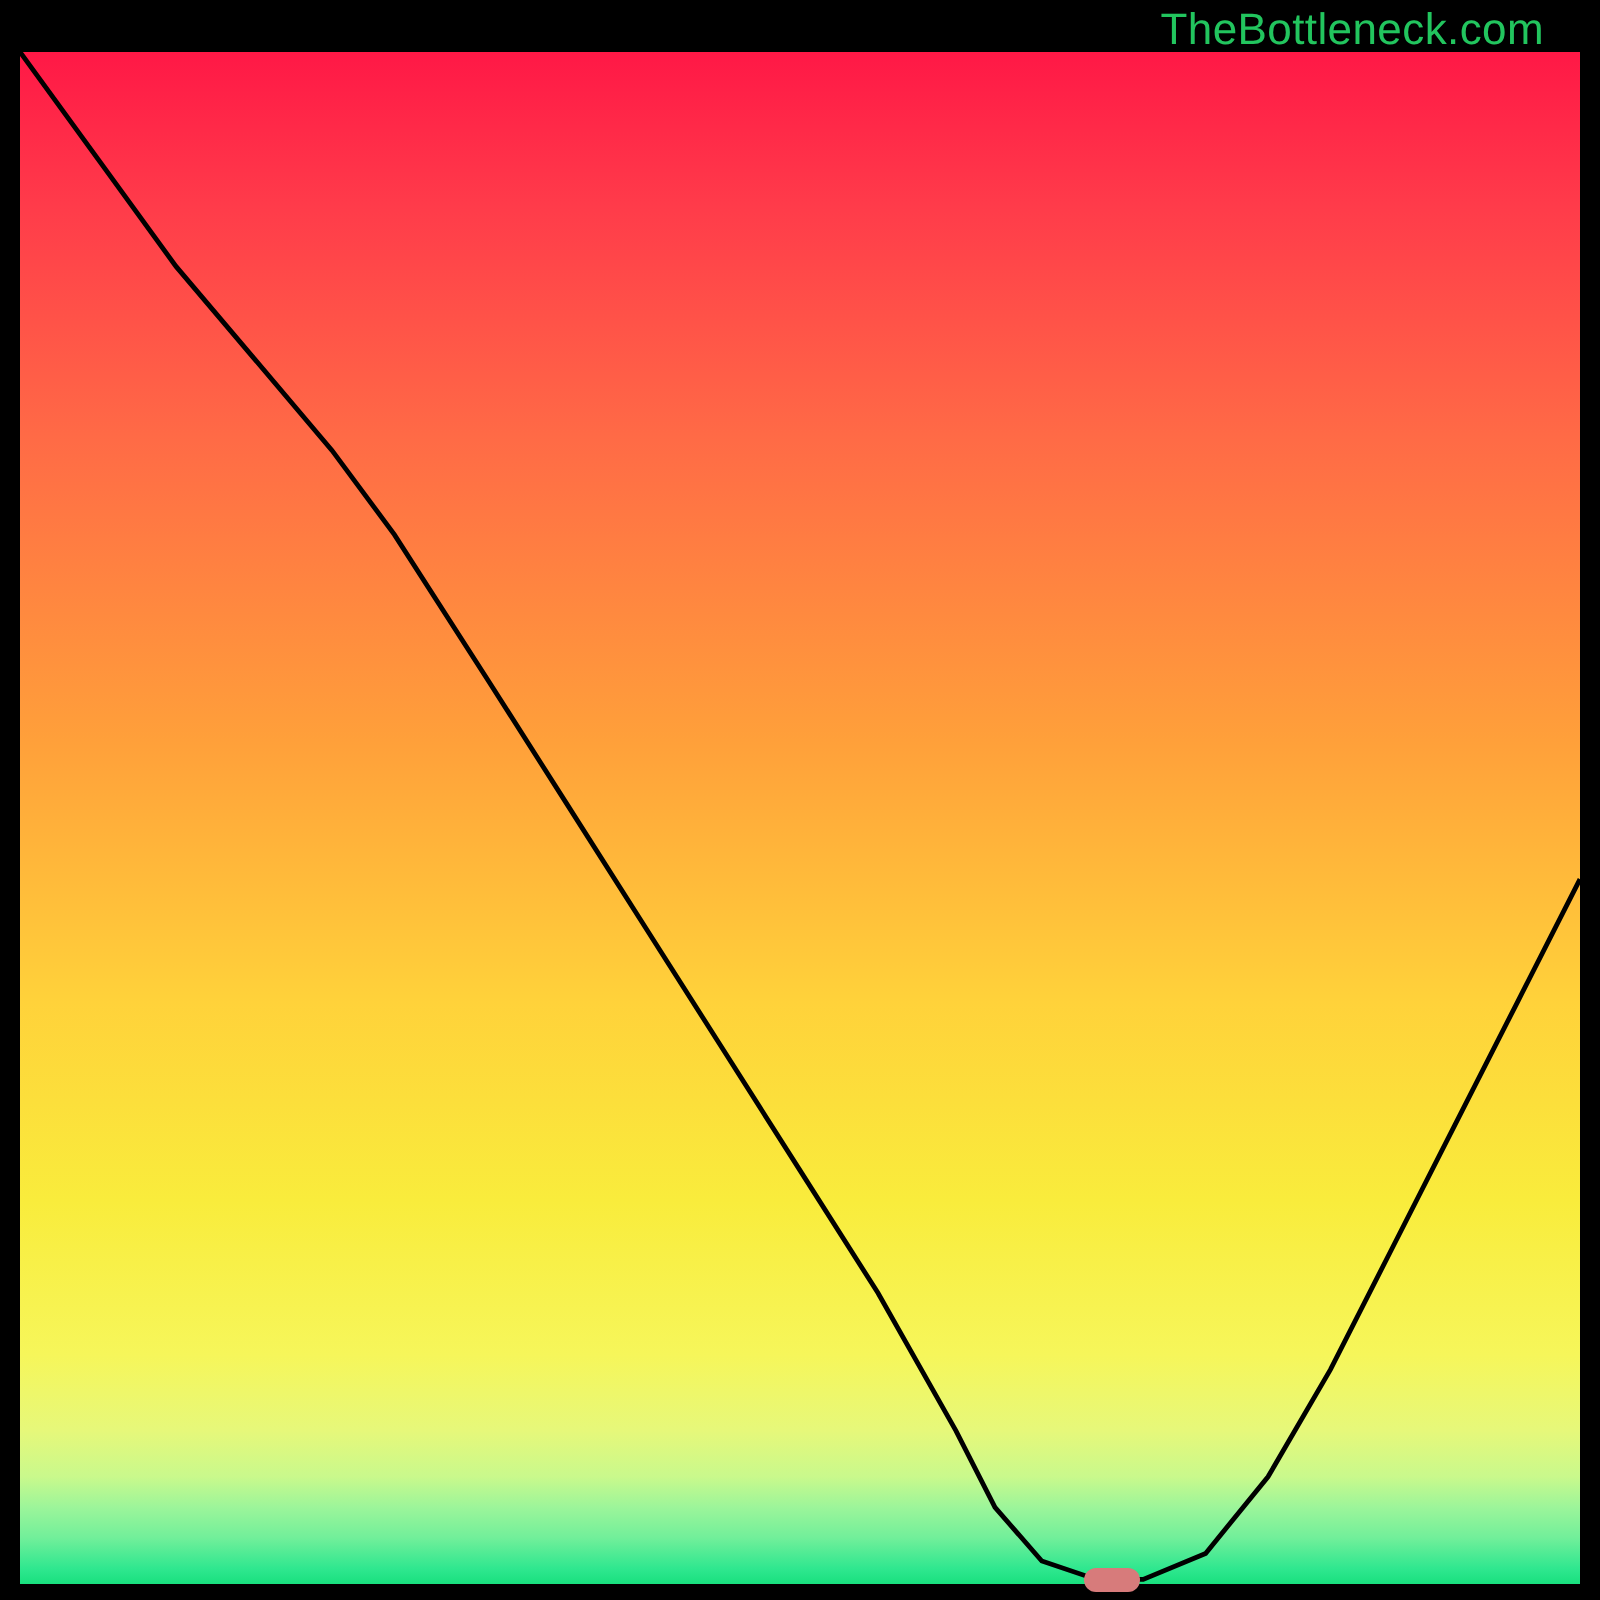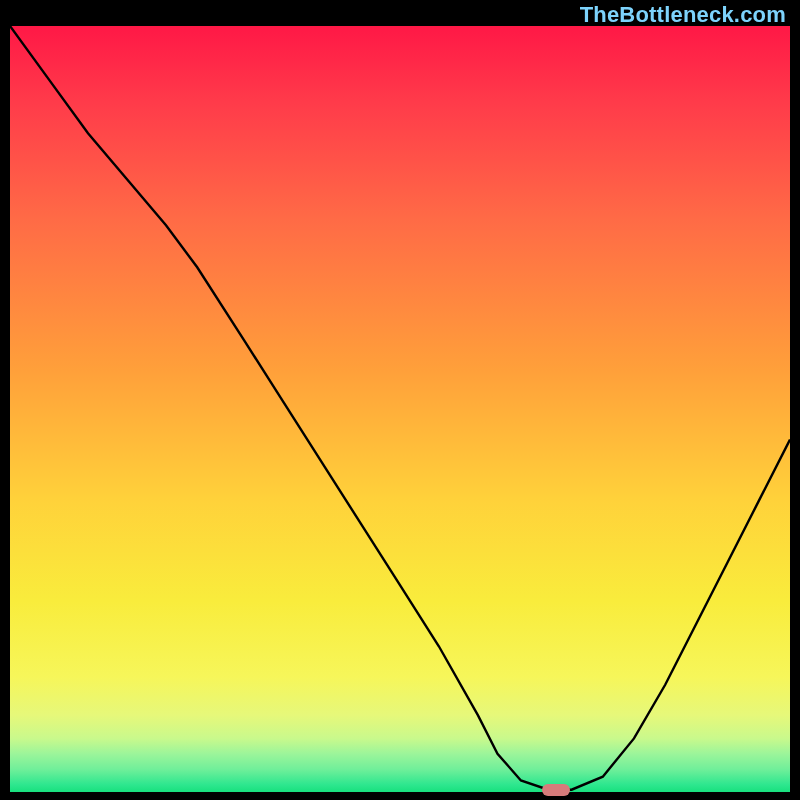--- a/index.html
+++ b/index.html
@@ -38,25 +38,25 @@
       #e6f87a 90%,
       #c9f98c 93%,
       #9cf59a 95%,
       #71ef9a 97%,
       #2fe78f 99%,
       #18e07e 100%
     );
   }
   .watermark {
     position: absolute;
-    right: 14px;
+    right: 28px;
     top: 2px;
-    color: #7dd3fc;
+    color: #22c55e;
     font-size: 22px;
-    font-weight: 700;
+    font-weight: 400;
     letter-spacing: 0.2px;
   }
   svg.curve {
     position: absolute;
     left: 10px;
     top: 26px;
     width: 780px;
     height: 766px;
   }
   .marker {

